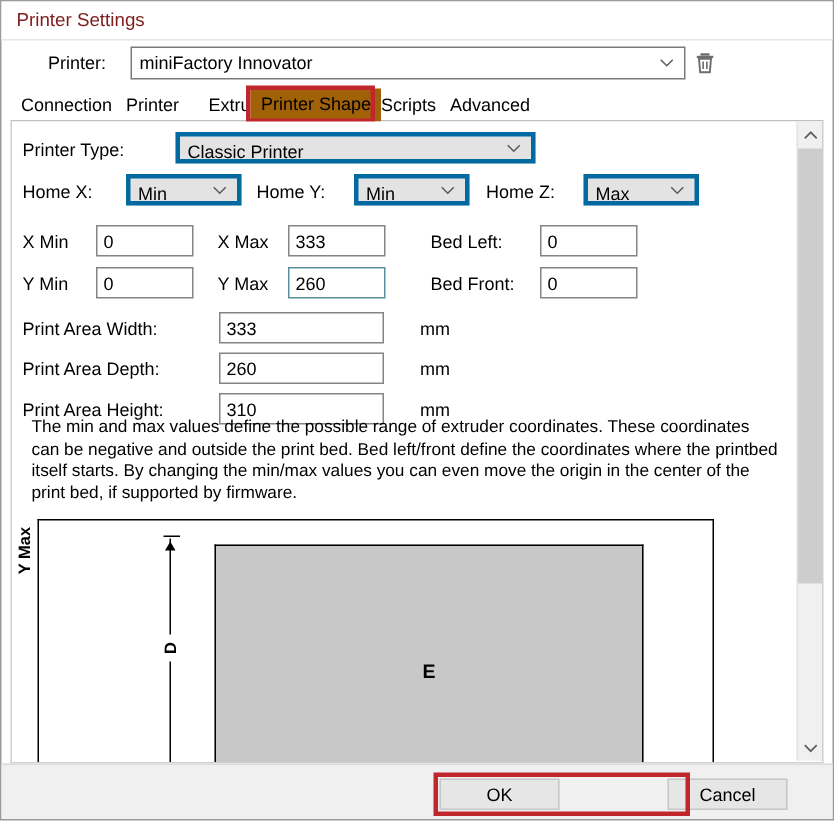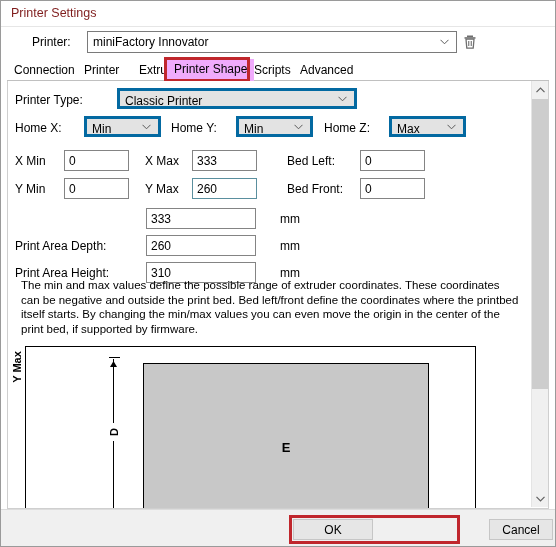--- a/index.html
+++ b/index.html
@@ -95,21 +95,21 @@
     height: 20px;
     line-height: 20px;
     padding: 0 7px;
     font-size: 12px;
     color: #000000;
     background: transparent;
     white-space: nowrap;
     box-sizing: border-box;
   }
   .tab.active {
-    background: #f0abfc;
+    background: #a16207;
     top: 0px;
     height: 22px;
     line-height: 21px;
   }
   #tab-underline {
     position: absolute;
     left: 0; top: 21px;
     width: 542px; height: 1px;
     background: #c0c0c0;
   }
@@ -298,21 +298,21 @@
     text-align: center;
     font-size: 12px;
     background: #e6e6e6;
     border: 1px solid #c6c6c6;
     color: #000000;
     box-sizing: border-box;
     white-space: nowrap;
   }
   #btn-ok    { left: 292px; width: 80px; }
   #btn-apply { left: 375px; width: 80px; margin-top: 46px; }
-  #btn-cancel{ left: 488px; width: 64px; }
+  #btn-cancel{ left: 444px; width: 80px; }
   #footer-highlight {
     position: absolute;
     left: 288px; top: 5px;
     width: 171px; height: 29px;
     border: 3px solid #c0272d;
     box-sizing: border-box;
     pointer-events: none;
   }
 </style>
 </head>
@@ -425,20 +425,21 @@
     <div class="frm-label" style="left:137px; top:101px;">Y Max</div>
     <div class="txtbox focused" style="left:184px; top:97px; width:65px;">
       <span>260</span>
     </div>
 
     <div class="frm-label" style="left:279px; top:101px;">Bed Front:</div>
     <div class="txtbox" style="left:352px; top:97px; width:65px;">
       <span>0</span>
     </div>
 
+    <div class="frm-label" style="left:7px; top:131px;">Print Area Width:</div>
     <div class="txtbox" style="left:138px; top:127px; width:110px;">
       <span>333</span>
     </div>
     <div class="frm-label" style="left:272px; top:131px;">mm</div>
 
     <div class="frm-label" style="left:7px; top:158px;">Print Area Depth:</div>
     <div class="txtbox" style="left:138px; top:154px; width:110px;">
       <span>260</span>
     </div>
     <div class="frm-label" style="left:272px; top:158px;">mm</div>

